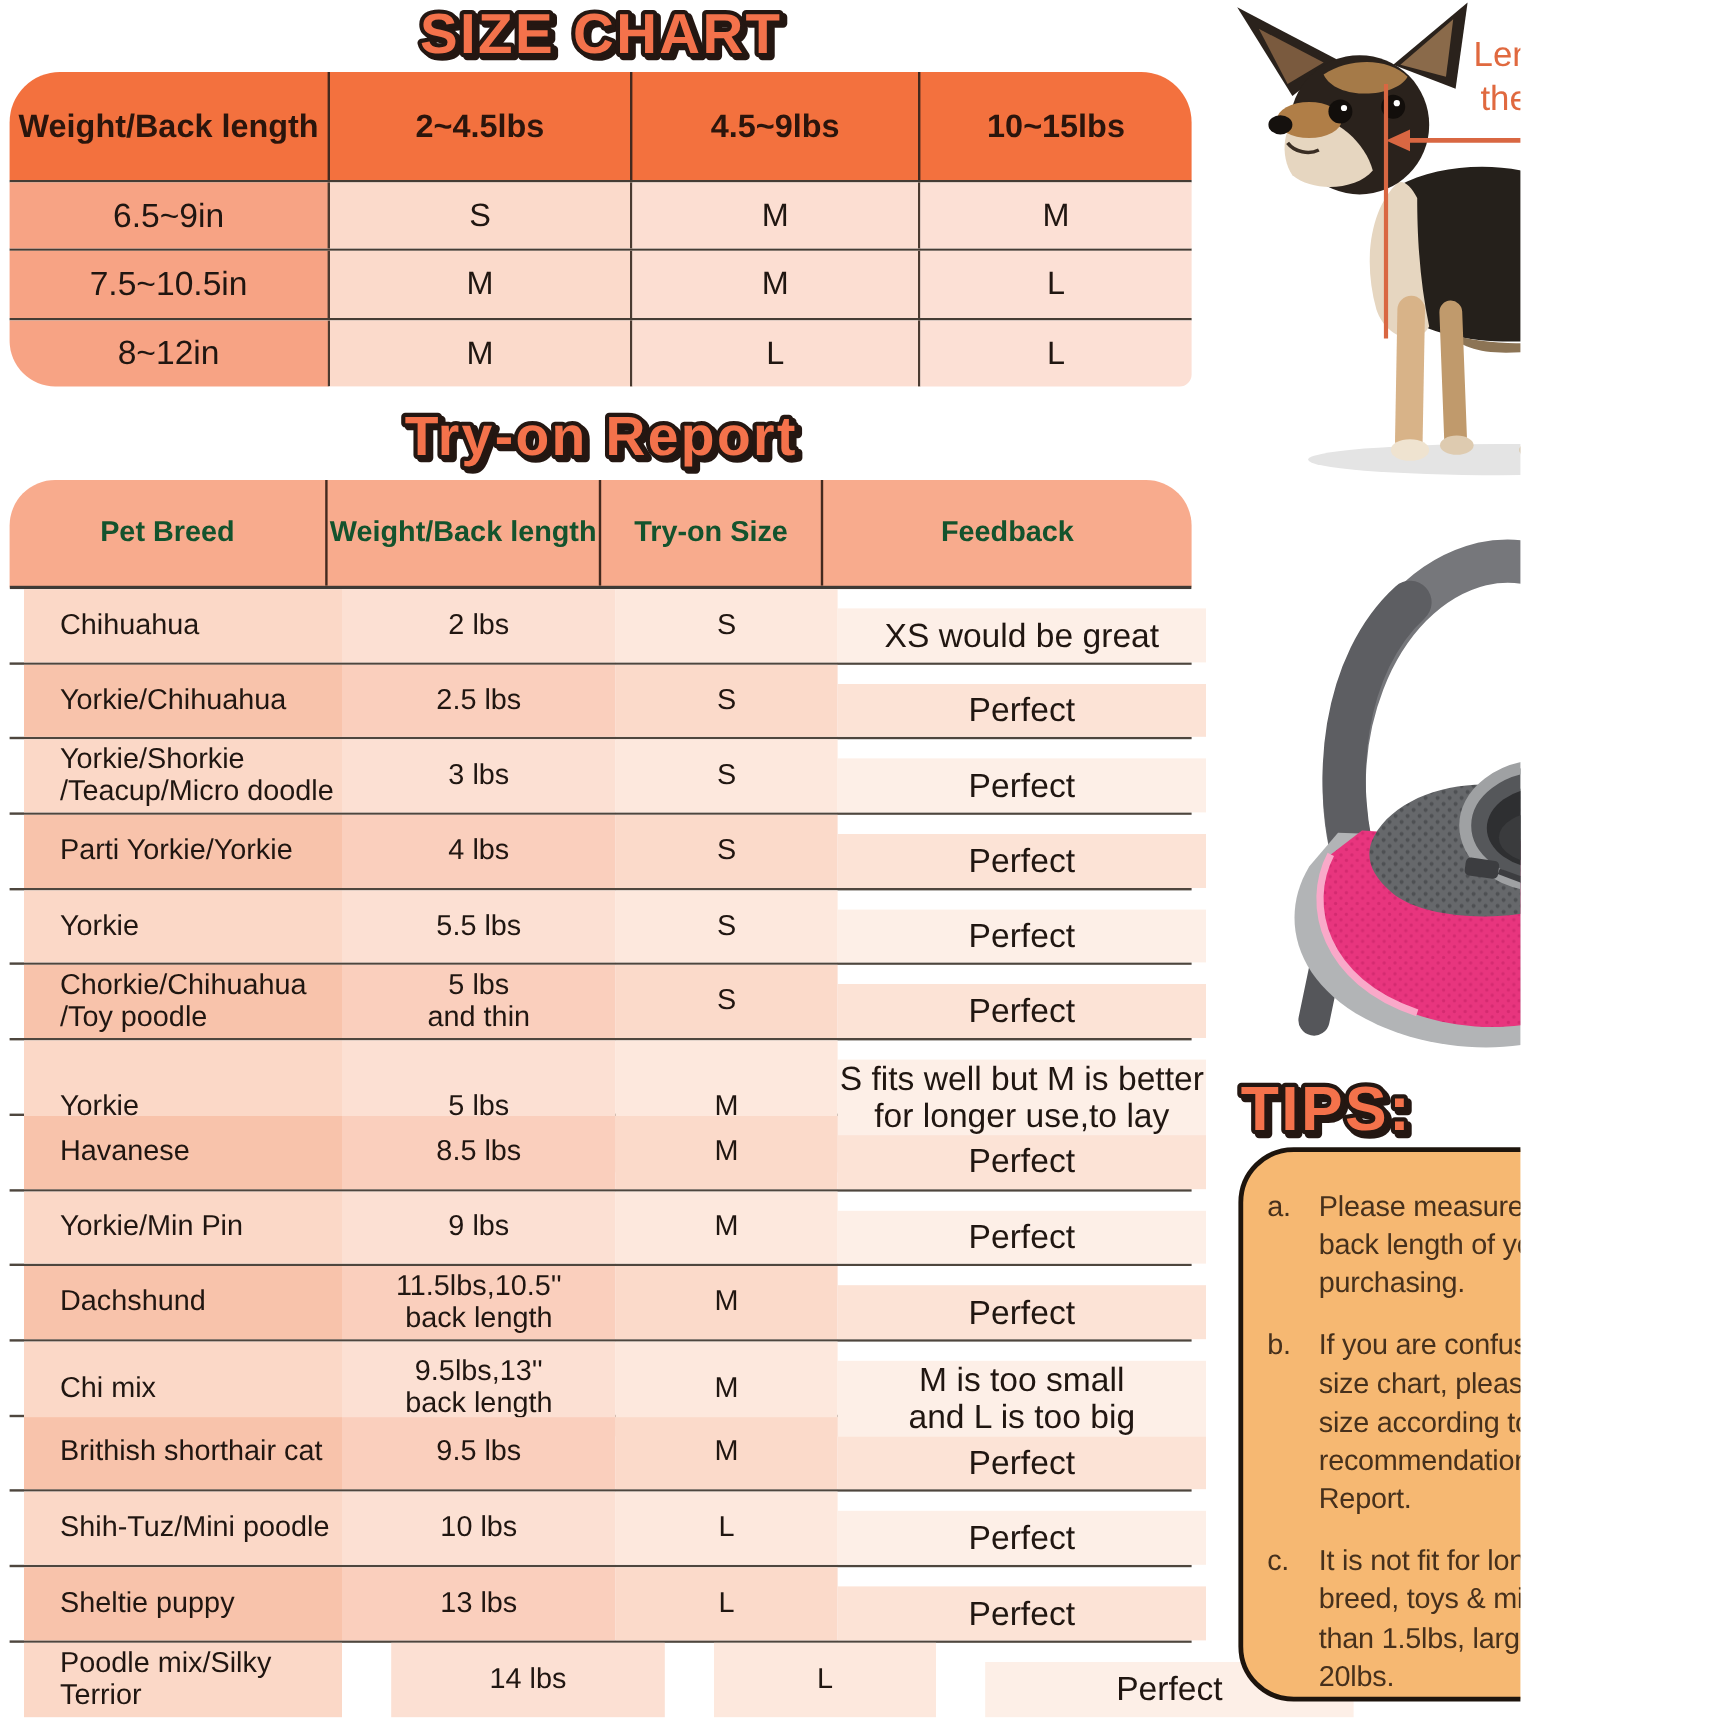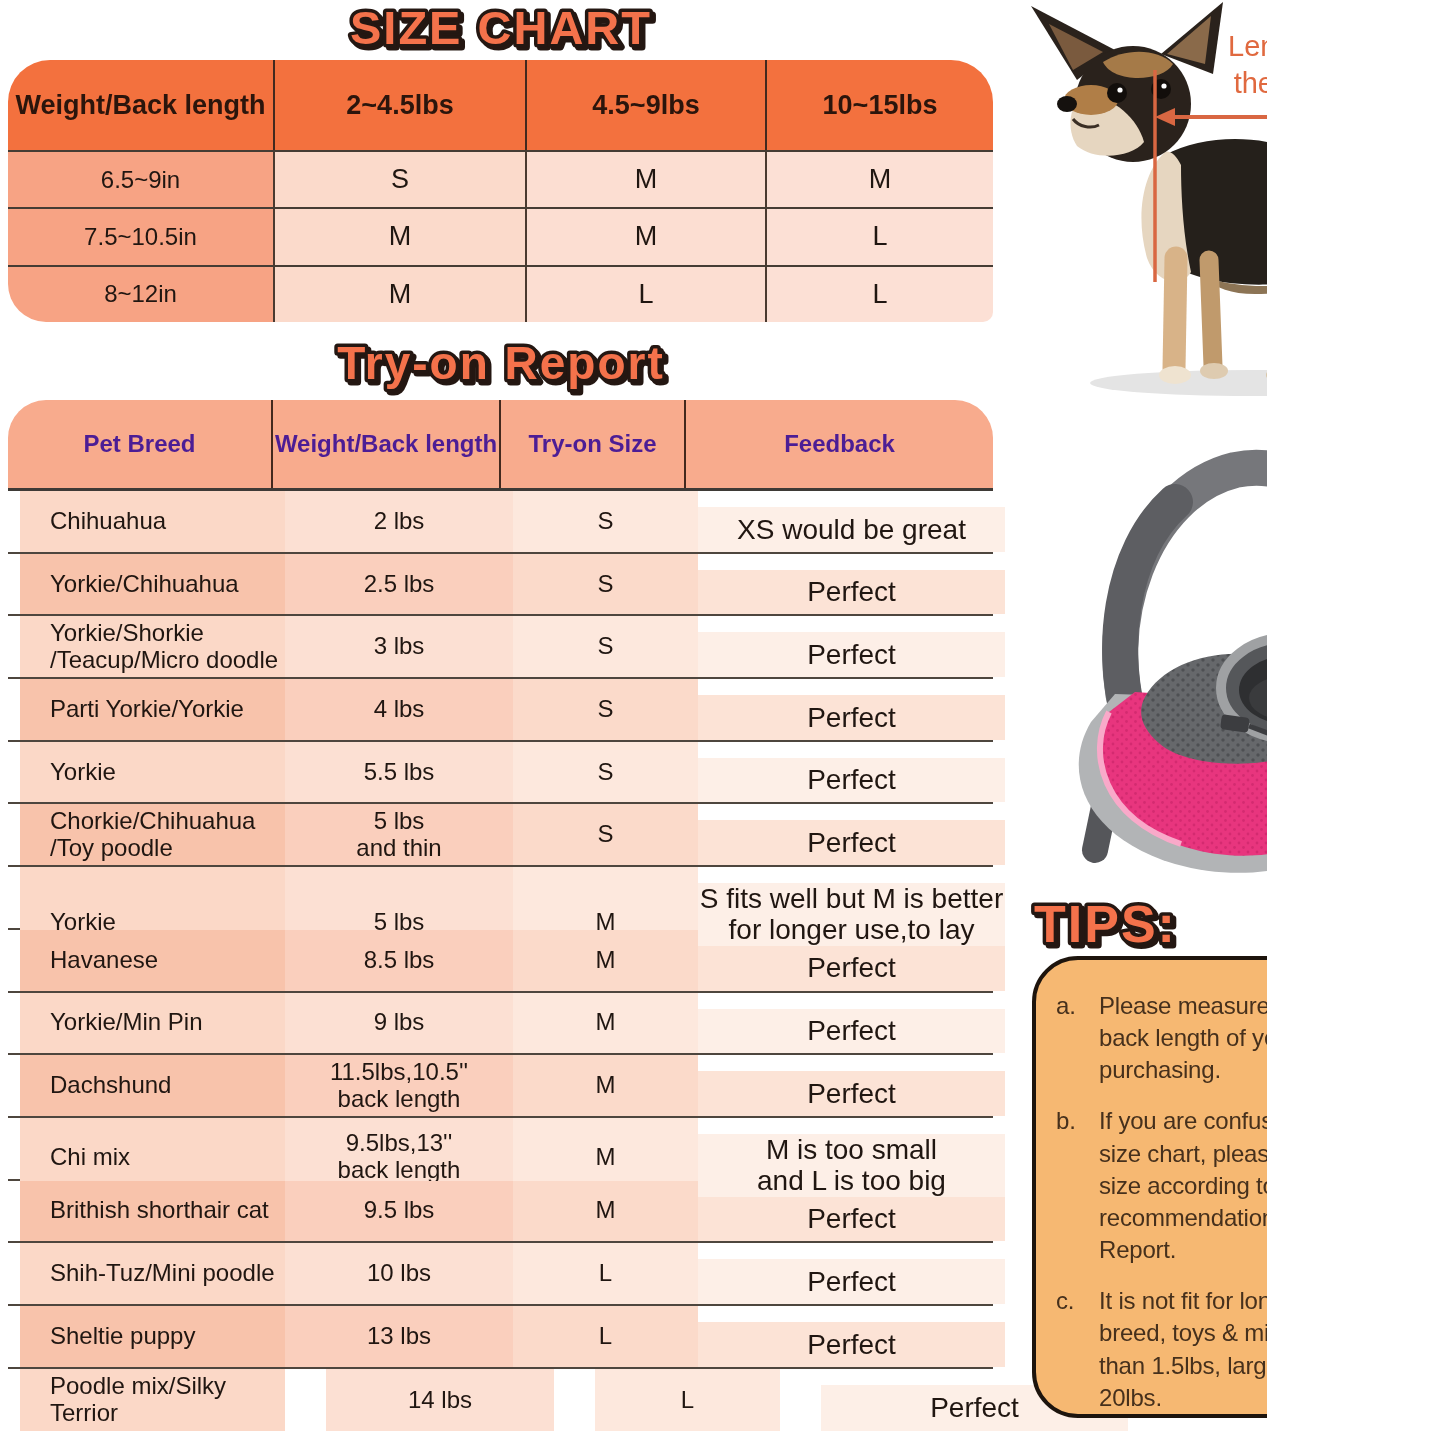--- a/index.html
+++ b/index.html
@@ -20,33 +20,33 @@
            border-radius:42px 42px 0 0;overflow:hidden;}
   .sc-head .cell{display:flex;align-items:center;justify-content:center;
            font-weight:bold;font-size:27px;color:#2B150C;border-right:2px solid #43291E;}
   .sc-head .cell:last-child{border-right:none;}
   .sc-body{position:absolute;left:8px;top:150px;width:985px;}
   .sc-row{display:grid;grid-template-columns:267px 252px 240px 226px;height:57.3px;
           border-top:2.5px solid #453C34;box-sizing:border-box;}
   .sc-row .cell{display:flex;align-items:center;justify-content:center;font-size:27px;
           border-right:2px solid #4A3A30;box-sizing:border-box;}
   .sc-row .cell:last-child{border-right:none;}
-  .sc-row .c0{background:#F7A384;font-size:24px;}
+  .sc-row .c0{background:#F7A384;font-size:28px;}
   .sc-row .c1{background:#FBDACB;}
   .sc-row .c2{background:#FCDED2;}
   .sc-row .c3{background:#FCE0D5;}
   .sc-row:last-child .c0{border-radius:0 0 0 38px;}
   .sc-row:last-child .c3{border-radius:0 0 10px 0;}
 
   
   .to-head{position:absolute;left:8px;top:400px;width:985px;height:88px;display:grid;
            grid-template-columns:265px 228px 185px 307px;background:#F8AB8D;
            border-radius:38px 38px 0 0;border-bottom:3px solid #3E3A36;box-sizing:content-box;}
   .to-head .cell{display:flex;align-items:center;justify-content:center;
-           font-weight:bold;font-size:24px;color:#4c1d95;border-right:2.5px solid #43291E;}
+           font-weight:bold;font-size:24px;color:#14532d;border-right:2.5px solid #43291E;}
   .to-head .cell:last-child{border-right:none;}
   .to-body{position:absolute;left:8px;top:491px;width:985px;}
   .to-row{display:grid;grid-template-columns:265px 228px 185px 307px;height:62.7px;
           border-bottom:2px solid #4E463E;box-sizing:border-box;padding-left:12px;}
   .to-row:last-child{border-bottom:none;gap:41px;}
   .to-row .cell{display:flex;align-items:center;justify-content:center;text-align:center;
           font-size:24px;white-space:pre-line;line-height:1.12;}
   .to-row .c0{justify-content:flex-start;text-align:left;padding-left:30px;}
   .to-row .c3{font-size:28px;margin-top:16px;}
   .to-row:nth-child(odd)  .c0{background:#FBD8C7;}

